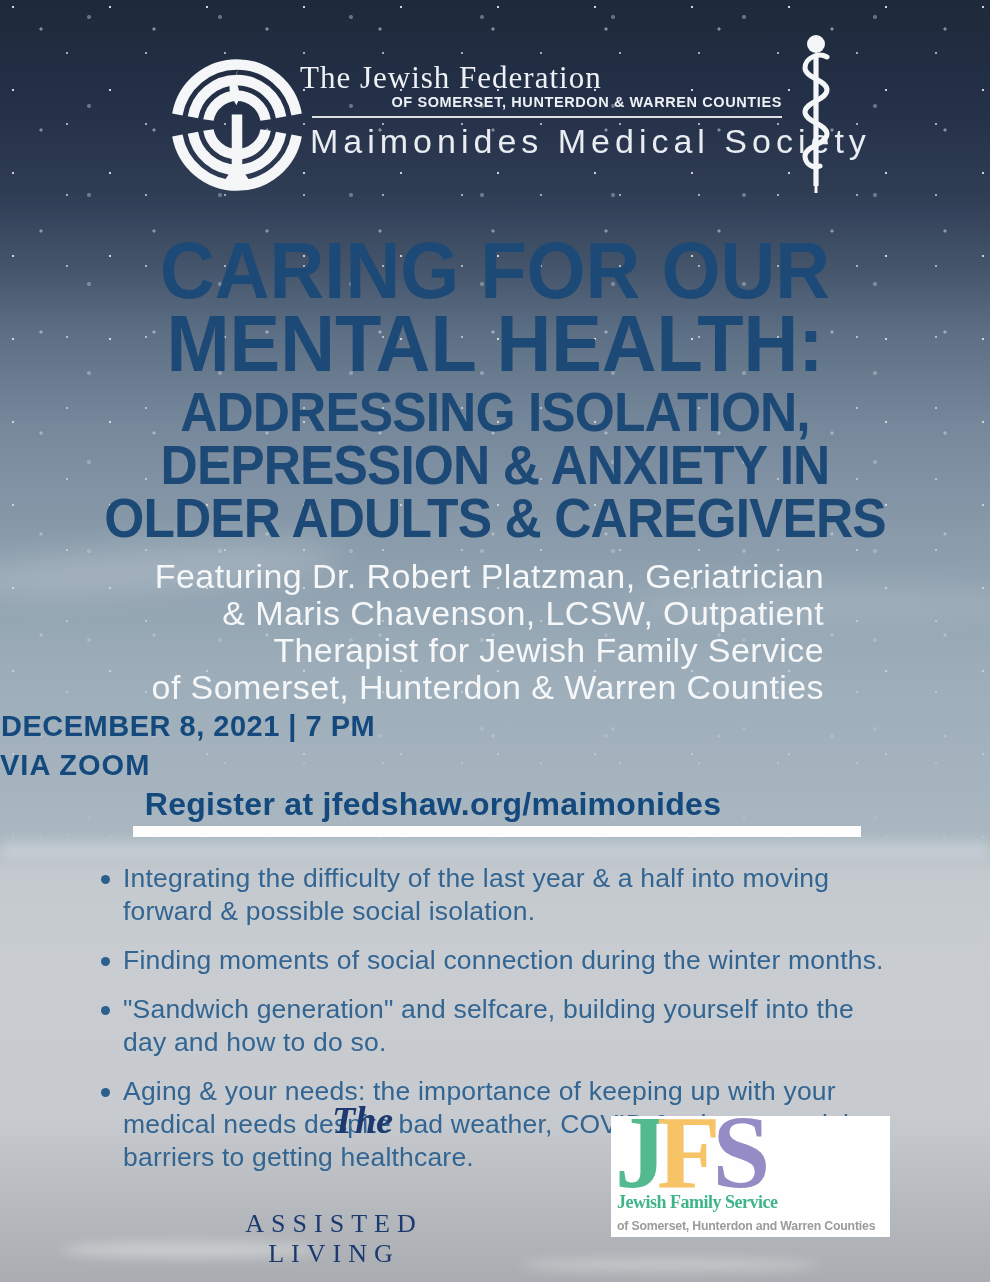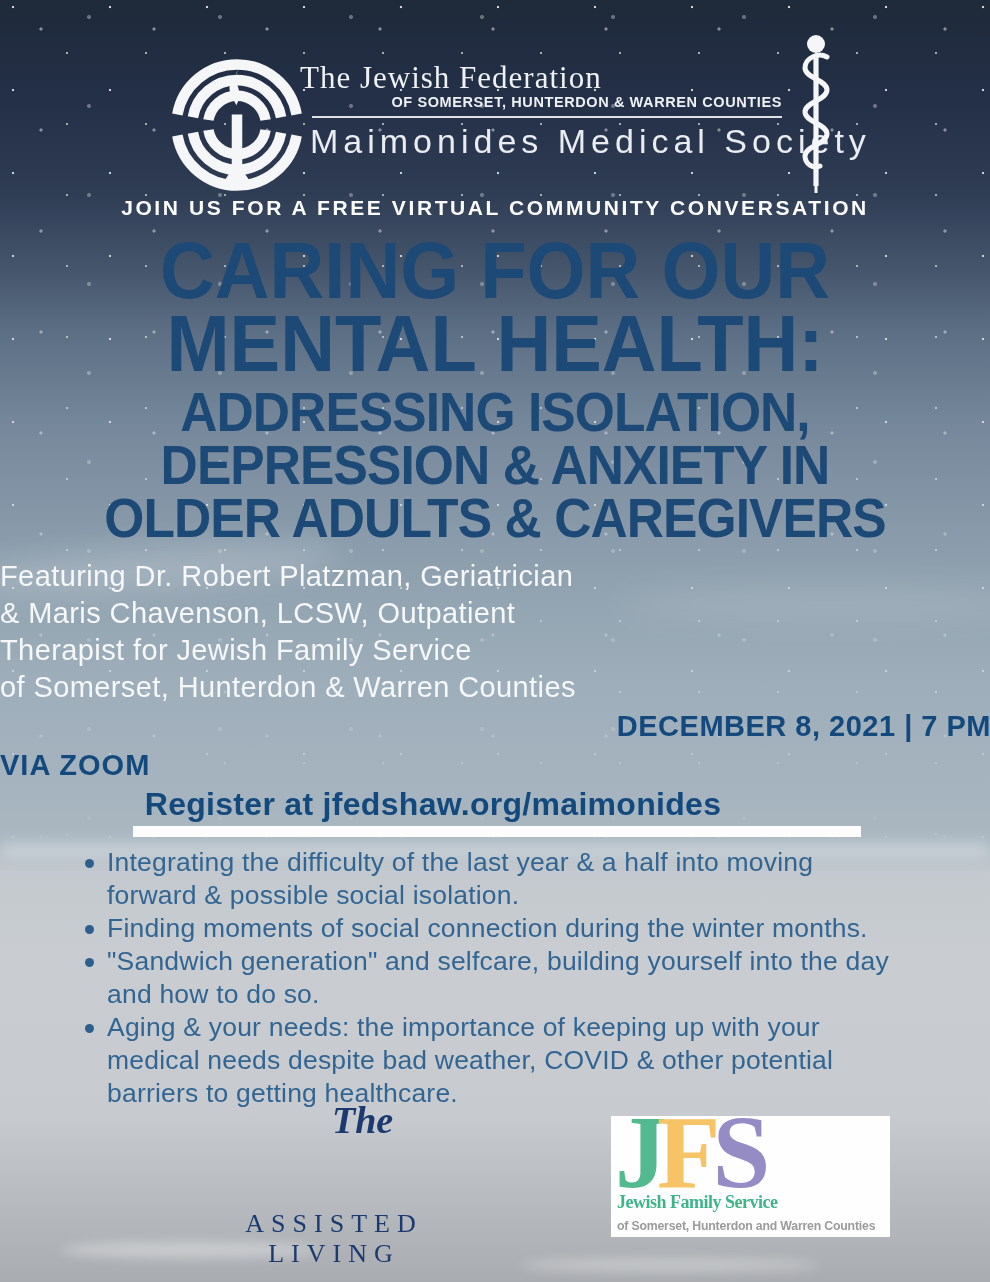--- a/index.html
+++ b/index.html
@@ -55,31 +55,31 @@
   .society{font-size:34px;font-weight:400;letter-spacing:5px;color:#e9edf2;white-space:nowrap;margin-left:10px;}
   .asclepius{position:absolute;left:789px;top:33px;width:58px;height:160px;}
 
   
   .banner{position:absolute;left:0;top:196px;width:990px;text-align:center;color:#fdfdfd;
     font-size:21px;font-weight:700;letter-spacing:2.6px;}
   .title{position:absolute;left:0;top:234px;width:990px;text-align:center;color:#1d4976;
     font-size:79px;font-weight:800;line-height:73px;letter-spacing:0px;transform:scaleX(.96);transform-origin:center top;}
   .subtitle{position:absolute;left:0;top:385px;width:990px;text-align:center;color:#1d4976;
     font-size:56px;font-weight:800;line-height:53px;letter-spacing:-1px;transform:scaleX(.92);transform-origin:center top;}
-  .featuring{position:absolute;left:0;top:558px;width:824px;text-align:left;color:#f5f7f9;
-    font-size:29px;font-weight:400;line-height:37px;letter-spacing:.4px;}
-  .evt-date{position:absolute;left:1px;top:710px;width:990px;text-align:right;color:#14497e;font-size:29px;font-weight:800;letter-spacing:.5px;}
+  .featuring{position:absolute;left:0;top:558px;width:824px;text-align:right;color:#f5f7f9;
+    font-size:34px;font-weight:400;line-height:37px;letter-spacing:.4px;}
+  .evt-date{position:absolute;left:1px;top:710px;width:990px;text-align:left;color:#14497e;font-size:29px;font-weight:800;letter-spacing:.5px;}
   .evt-zoom{position:absolute;left:0;top:749px;width:990px;text-align:left;color:#14497e;font-size:29px;font-weight:800;letter-spacing:1px;}
   .evt-reg{position:absolute;left:0;top:786px;width:866px;text-align:center;color:#14497e;font-size:32px;font-weight:800;letter-spacing:.3px;}
   .divider{position:absolute;left:133px;top:826px;width:728px;height:11px;background:#fdfdfd;}
 
   
   .bullets{position:absolute;left:83px;top:846px;width:820px;margin:0;padding:0;list-style:none;
     color:#336592;font-size:26.5px;line-height:33px;font-weight:400;letter-spacing:.2px;}
-  .bullets li{position:relative;padding-left:24px;margin:0;}
+  .bullets li{position:relative;padding-left:24px;margin:16px;}
   .bullets li::before{content:"";position:absolute;left:2px;top:13px;width:9px;height:9px;border-radius:50%;background:#2c5f8e;}
 
   
   .bristal{position:absolute;left:184px;top:1096px;width:300px;height:145px;color:#1d3a70;text-align:center;}
   .bristal-the{position:absolute;left:148px;top:2px;font-family:"Liberation Serif", serif;font-style:italic;font-size:38px;font-weight:700;}
   .bristal-name{position:absolute;left:0;top:26px;width:300px;font-family:"Liberation Serif", serif;font-style:italic;font-size:70px;font-weight:700;letter-spacing:-2px;}
   .bristal-reg{font-size:16px;vertical-align:6px;letter-spacing:0;}
   .bristal-tag{position:absolute;left:0;top:113px;width:300px;font-family:"Liberation Serif", serif;font-size:26px;letter-spacing:7px;font-weight:500;}
 
   .jfs{position:absolute;left:611px;top:1116px;width:279px;height:121px;background:#fefefe;overflow:hidden;}
@@ -128,21 +128,20 @@
 
   <span class="asclepius">
     <svg width="58" height="160" viewBox="0 0 56 160" fill="none">
       <circle cx="26" cy="11" r="9" fill="#f4f6f8"></circle>
       <rect x="23.4" y="21" width="5.2" height="132" fill="#f4f6f8"></rect>
       <path d="M26 153 L26 160" stroke="#f4f6f8" stroke-width="3"></path>
       <path d="M 37 24 C 28 19, 15 25, 15 35 C 15 45, 37 47, 37 57 C 37 67, 15 69, 15 79 C 15 89, 37 91, 37 101 C 37 111, 15 113, 15 123 C 15 131, 23 136, 30 133" stroke="#f4f6f8" stroke-width="5" stroke-linecap="round" fill="none"></path>
     </svg>
   </span>
 
-  <div class="banner">JOIN US FOR A FREE VIRTUAL COMMUNITY CONVERSATION</div>
 
   <div class="title">
     <div>CARING FOR OUR</div>
     <div>MENTAL HEALTH:</div>
   </div>
 
   <div class="subtitle">
     <div>ADDRESSING ISOLATION,</div>
     <div>DEPRESSION &amp; ANXIETY IN</div>
     <div>OLDER ADULTS &amp; CAREGIVERS</div>

